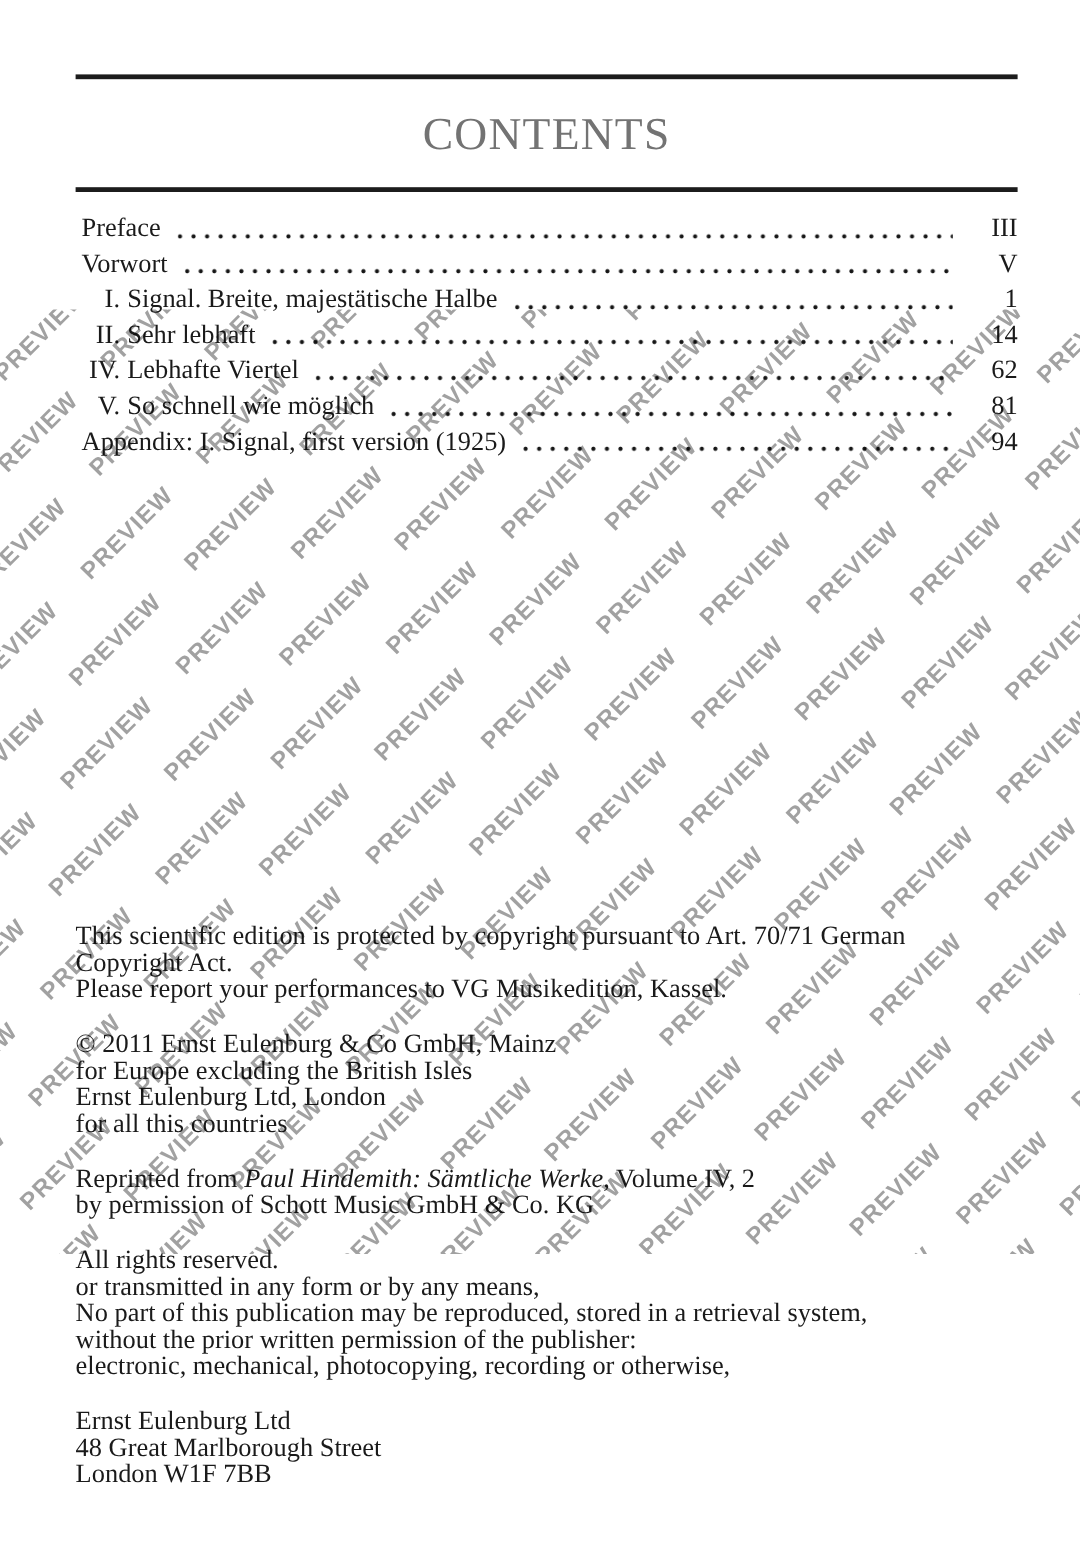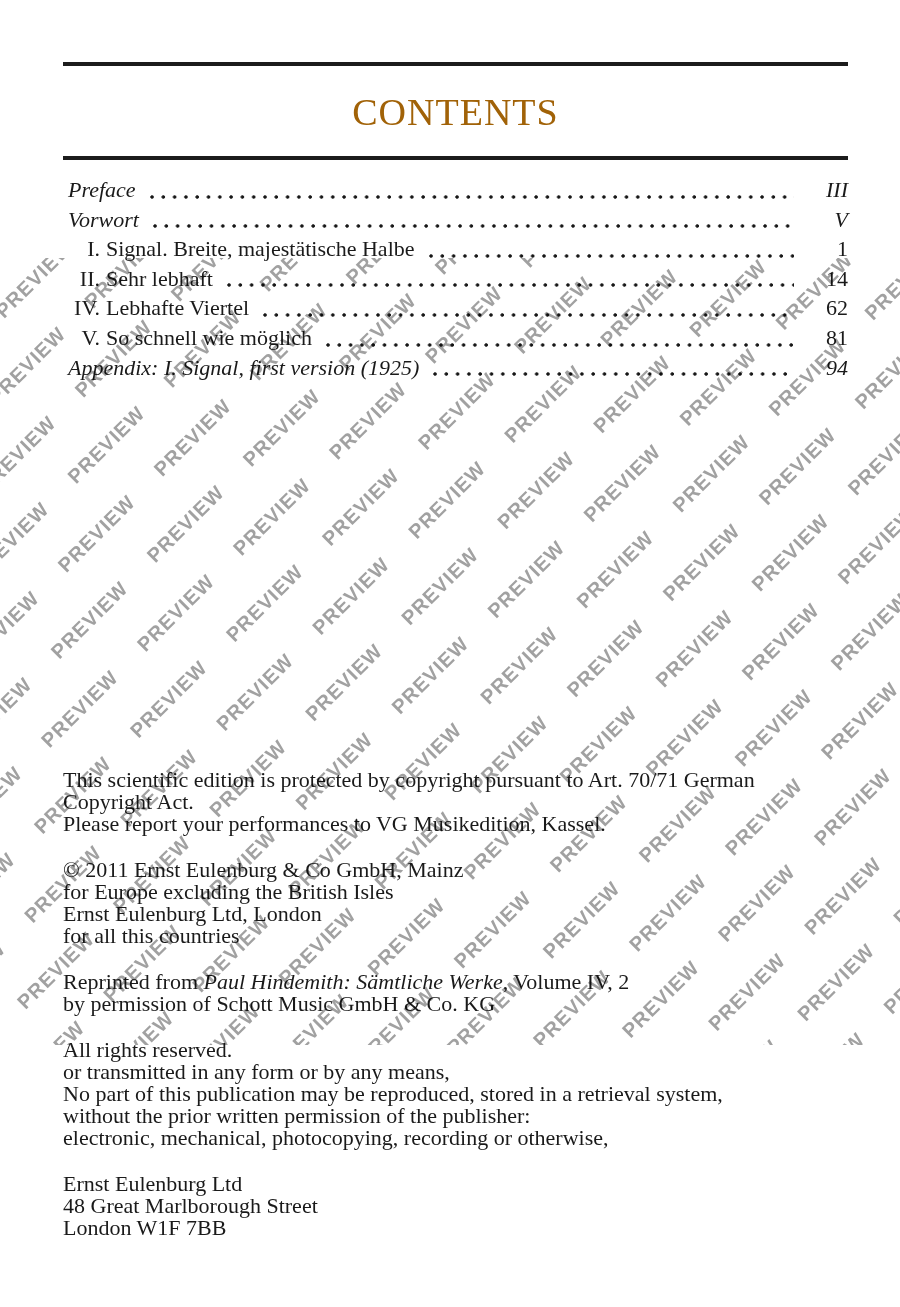--- a/index.html
+++ b/index.html
@@ -22,21 +22,21 @@
   }
   .rule-top { margin-top: 62px; }
   .page-title {
     margin: 24px 63px 0;
     width: 785px;
     text-align: center;
     font-size: 38px;
     line-height: 44px;
     font-weight: normal;
     letter-spacing: 1px;
-    color: #a16207;
+    color: #737373;
   }
   .rule-under-title { margin-top: 22px; }
 
   
   .toc {
     margin: 17px 52px 0 63px;
     width: 785px;
   }
   .toc-row {
     display: flex;
@@ -45,21 +45,21 @@
     font-size: 22px;
     white-space: nowrap;
   }
   .toc-prefix {
     display: inline-block;
     width: 37px;
     text-align: right;
     flex: none;
     margin-right: 6px;
   }
-  .toc-row.unnumbered { padding-left: 5px; font-style: italic; }
+  .toc-row.unnumbered { padding-left: 5px; }
   .toc-title { flex: none; }
   .toc-leader {
     flex: 1;
     align-self: flex-end;
     height: 6px;
     margin: 0 6px 7px 14px;
     background-image: radial-gradient(circle at 2px 3px, #161616 1.35px, rgba(0,0,0,0) 2.1px);
     background-size: 11.3px 6px;
     background-repeat: repeat-x;
   }

